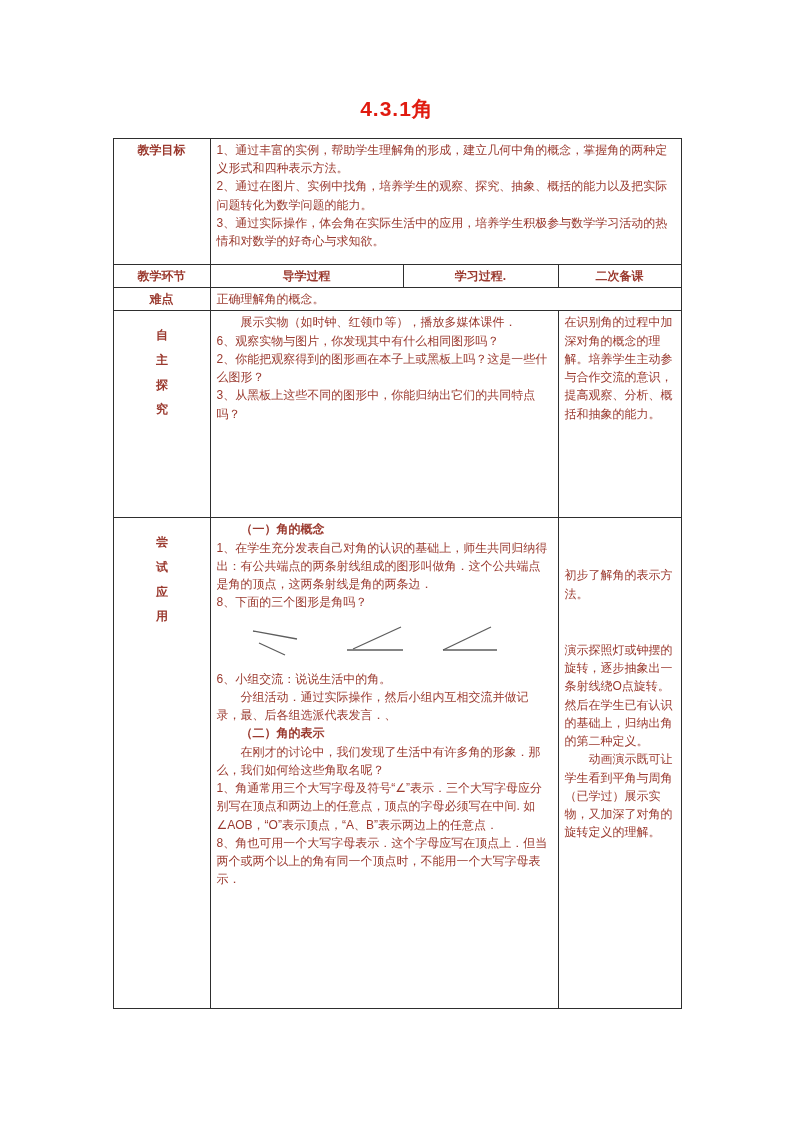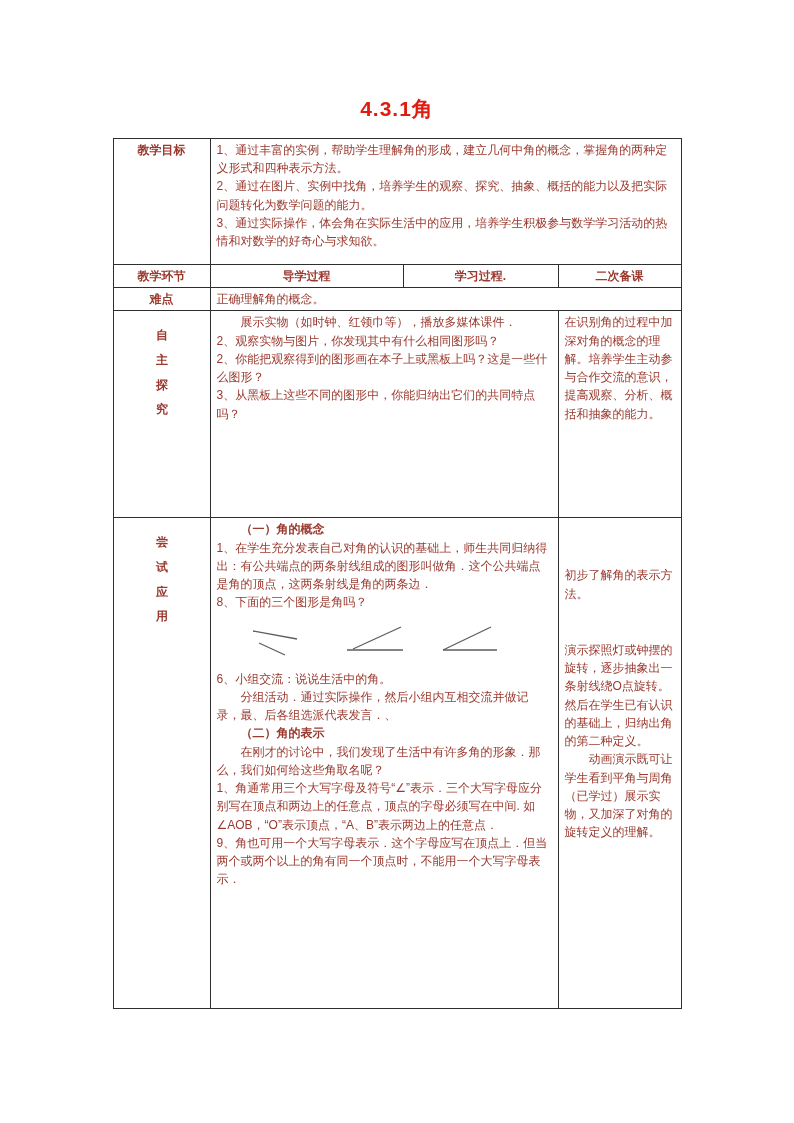--- a/index.html
+++ b/index.html
@@ -79,21 +79,21 @@
         <td class="label mid" style="height:23px">难点</td>
         <td class="content" colspan="3">正确理解角的概念。</td>
       </tr>
 
       <tr>
         <td class="label" style="height:207px">
           <span class="vlabel">自主探究</span>
         </td>
         <td class="content" colspan="2">
           <p class="indent">展示实物（如时钟、红领巾等），播放多媒体课件．</p>
-          <p>2、观察实物与图片，你发现其中有什么相同图形吗？</p>
+          <p>6、观察实物与图片，你发现其中有什么相同图形吗？</p>
           <p class="gap">2、你能把观察得到的图形画在本子上或黑板上吗？这是一些什么图形？</p>
           <p class="gap">3、从黑板上这些不同的图形中，你能归纳出它们的共同特点吗？</p>
         </td>
         <td class="note">
           <div class="note-p">在识别角的过程中加深对角的概念的理解。培养学生主动参与合作交流的意识，提高观察、分析、概括和抽象的能力。</div>
         </td>
       </tr>
 
       <tr>
         <td class="label" style="height:491px">
@@ -117,21 +117,21 @@
               <line x1="52" y1="5" x2="4" y2="28" stroke="#5d5d5d" stroke-width="1.3"></line>
               <line x1="4" y1="28" x2="58" y2="28" stroke="#5d5d5d" stroke-width="1.3"></line>
             </svg>
           </div>
 
           <p>6、小组交流：说说生活中的角。</p>
           <p class="indent">分组活动．通过实际操作，然后小组内互相交流并做记录，最、后各组选派代表发言．、</p>
           <p class="subhead">（二）角的表示</p>
           <p class="indent">在刚才的讨论中，我们发现了生活中有许多角的形象．那么，我们如何给这些角取名呢？</p>
           <p>1、角通常用三个大写字母及符号“∠”表示．三个大写字母应分别写在顶点和两边上的任意点，顶点的字母必须写在中间. 如∠AOB，“O”表示顶点，“A、B”表示两边上的任意点．</p>
-          <p>9、角也可用一个大写字母表示．这个字母应写在顶点上．但当两个或两个以上的角有同一个顶点时，不能用一个大写字母表示．</p>
+          <p>8、角也可用一个大写字母表示．这个字母应写在顶点上．但当两个或两个以上的角有同一个顶点时，不能用一个大写字母表示．</p>
         </td>
         <td class="note">
           <div class="note-p n1">初步了解角的表示方法。</div>
           <div class="note-p n2">演示探照灯或钟摆的旋转，逐步抽象出一条射线绕O点旋转。然后在学生已有认识的基础上，归纳出角的第二种定义。</div>
           <div class="note-p indent">动画演示既可让学生看到平角与周角（已学过）展示实物，又加深了对角的旋转定义的理解。</div>
         </td>
       </tr>
 
     </tbody>
   </table>

